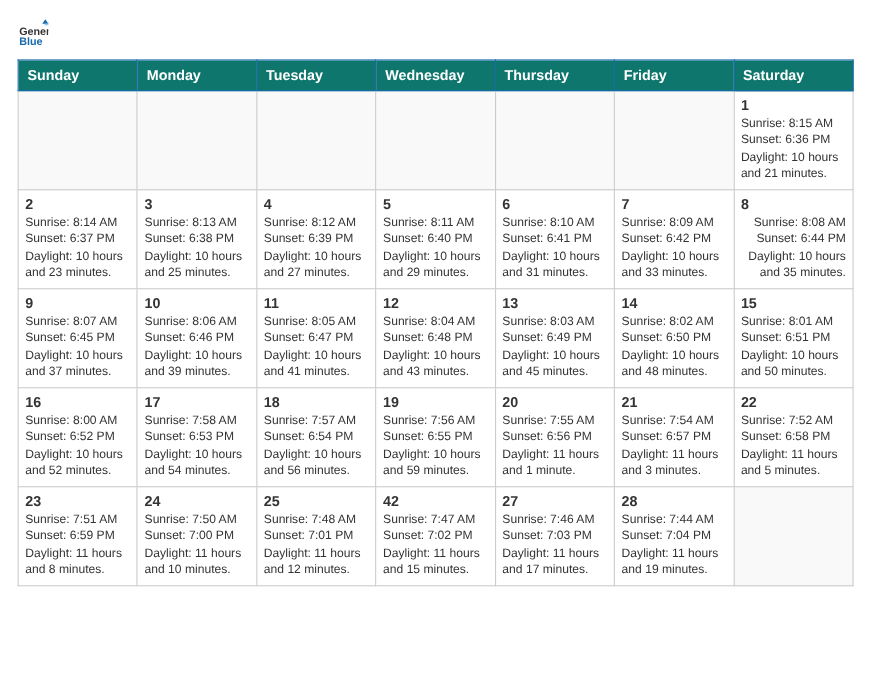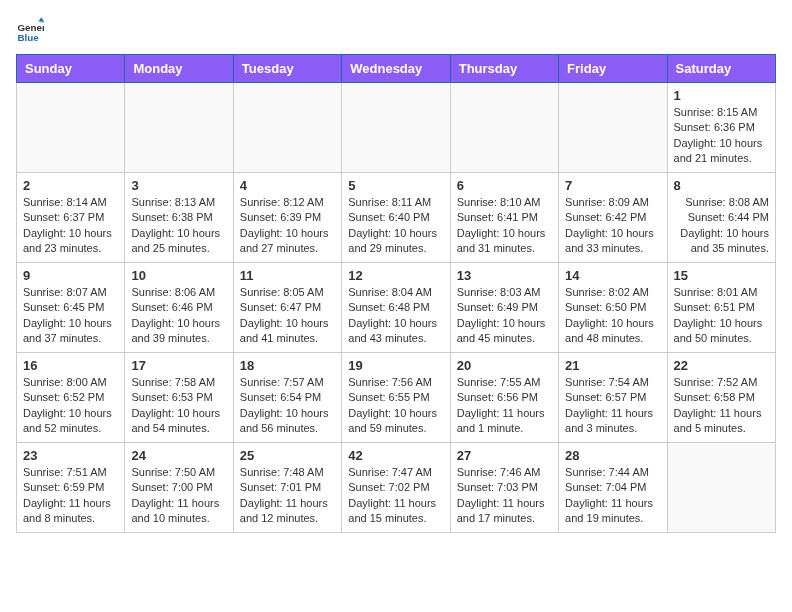--- a/index.html
+++ b/index.html
@@ -36,21 +36,21 @@
     .subtitle {
       font-size: 14px;
       color: #555;
     }
     .calendar {
       width: 100%;
       border-collapse: collapse;
       border: 1px solid #ccc;
     }
     .calendar th {
-      background-color: #8b5cf6;
+      background-color: #0f766e;
       color: #fff;
       text-align: left;
       padding: 6px 8px;
       font-size: 13px;
       font-weight: bold;
       border: 1px solid #1a6aad;
     }
     .calendar td {
       border: 1px solid #ccc;
       vertical-align: top;

